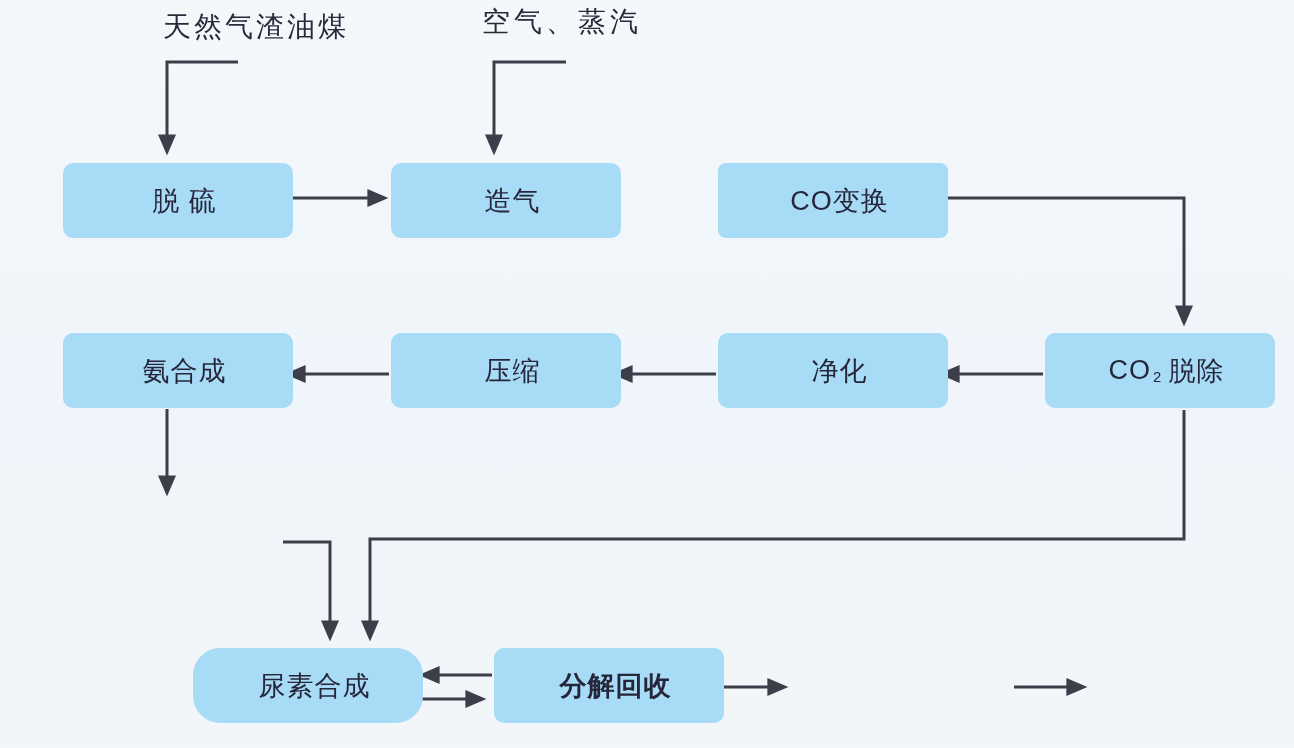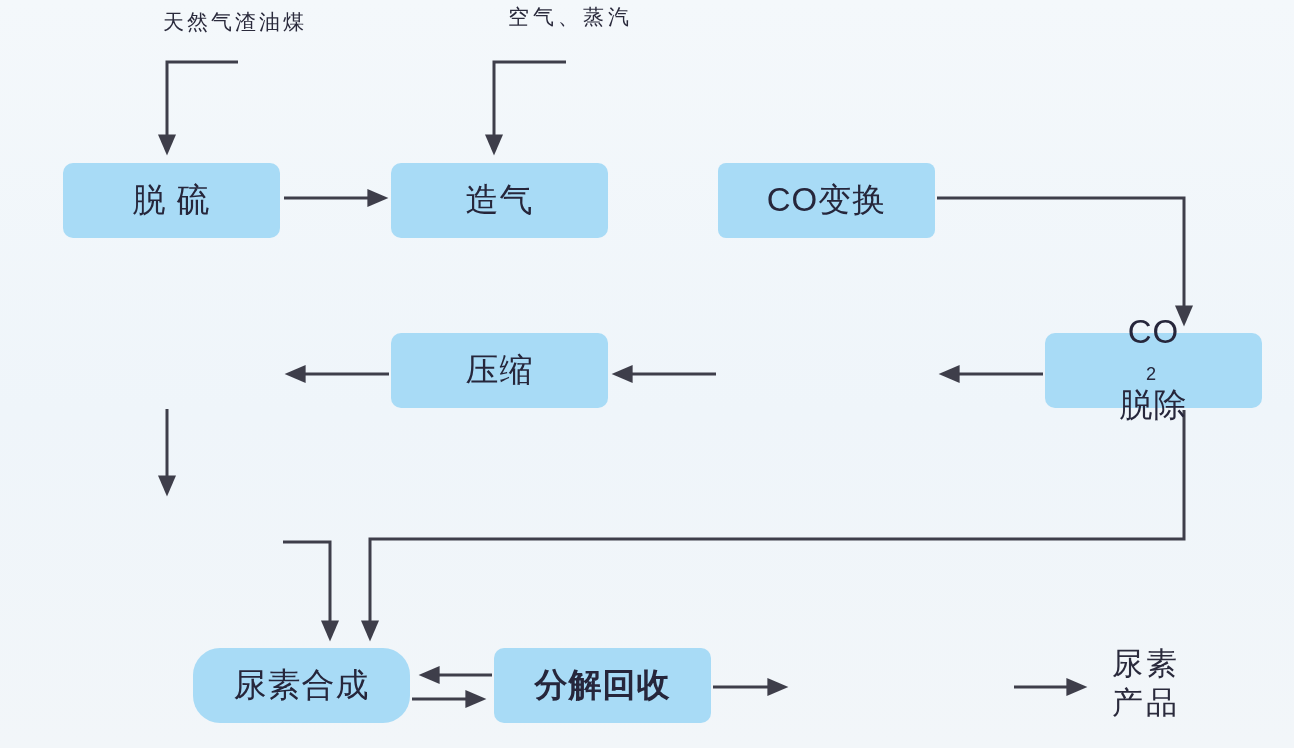--- a/index.html
+++ b/index.html
@@ -24,51 +24,52 @@
     stroke-width: 3;
     stroke-linejoin: miter;
     stroke-linecap: butt;
   }
   .node {
     position: absolute;
     width: 217px; height: 75px;
     background: #a8dbf6;
     border-radius: 10px;
     display: flex; align-items: center; justify-content: center;
-    font-size: 33px;
+    font-size: 27px;
     font-weight: 400;
     color: #26263b;
     letter-spacing: 1px;
     white-space: nowrap;
+    padding-left: 13px;
   }
   .n0  { left: 63px;   top: 163px; }
   .n1  { left: 391px;  top: 163px; }
   .n2  { left: 718px;  top: 163px; border-radius: 8px; }
   .n3  { left: 63px;   top: 333px; }
   .n4  { left: 391px;  top: 333px; }
   .n5  { left: 718px;  top: 333px; }
-  .n6  { left: 1045px; top: 333px; flex-direction: column; }
+  .n6  { left: 1045px; top: 333px; }
   .n7  { left: 63px;   top: 503px; }
   .n8  { left: 193px;  top: 648px; border-radius: 27px; }
   .n9  { left: 494px;  top: 648px; font-weight: bold; }
   .n10 { left: 795px;  top: 648px; }
   .co2sub {
     font-size: 0.55em;
     line-height: 1;
     margin: 14px 6px 0 2px;
   }
   .flabel {
     position: absolute;
     color: #2a2a3c;
-    font-size: 21px;
+    font-size: 28px;
     font-weight: 400;
     white-space: nowrap;
   }
   .feed1 { left: 163px; top: 8px;  letter-spacing: 3px; }
-  .feed2 { left: 508px; top: 3px;  letter-spacing: 4px; }
+  .feed2 { left: 482px; top: 3px;  letter-spacing: 4px; }
   .out   { left: 1112px; top: 644px; font-size: 31px; line-height: 39px; letter-spacing: 3px; }
 </style>
 </head>
 <body>
 
 <div class="canvas">
 
   <svg class="wires" viewBox="0 0 1294 748" xmlns="http://www.w3.org/2000/svg">
     <defs>
       <marker id="ah" markerWidth="8" markerHeight="7" refX="5.2" refY="3" orient="auto" markerUnits="strokeWidth">
@@ -90,27 +91,25 @@
     <path class="wire" marker-end="url(#ah)" d="M 713 687 L 783 687"></path>
     <path class="wire" marker-end="url(#ah)" d="M 1014 687 L 1082 687"></path>
   </svg>
 
   <div class="flabel feed1">天然气渣油煤</div>
   <div class="flabel feed2">空气、蒸汽</div>
 
   <div class="node n0">脱 硫</div>
   <div class="node n1">造气</div>
   <div class="node n2">CO变换</div>
+  <div class="node n3">氨合成</div>
   <div class="node n4">压缩</div>
+  <div class="node n5">净化</div>
   <div class="node n6">
     <span>CO</span>
       <span class="co2sub">2</span>
       <span>脱除</span>
   </div>
   <div class="node n8">尿素合成</div>
   <div class="node n9">分解回收</div>
 
-  <div class="flabel out">
-    <div>尿素</div>
-    <div>产品</div>
-  </div>
 
 </div>
 
 </body></html>

